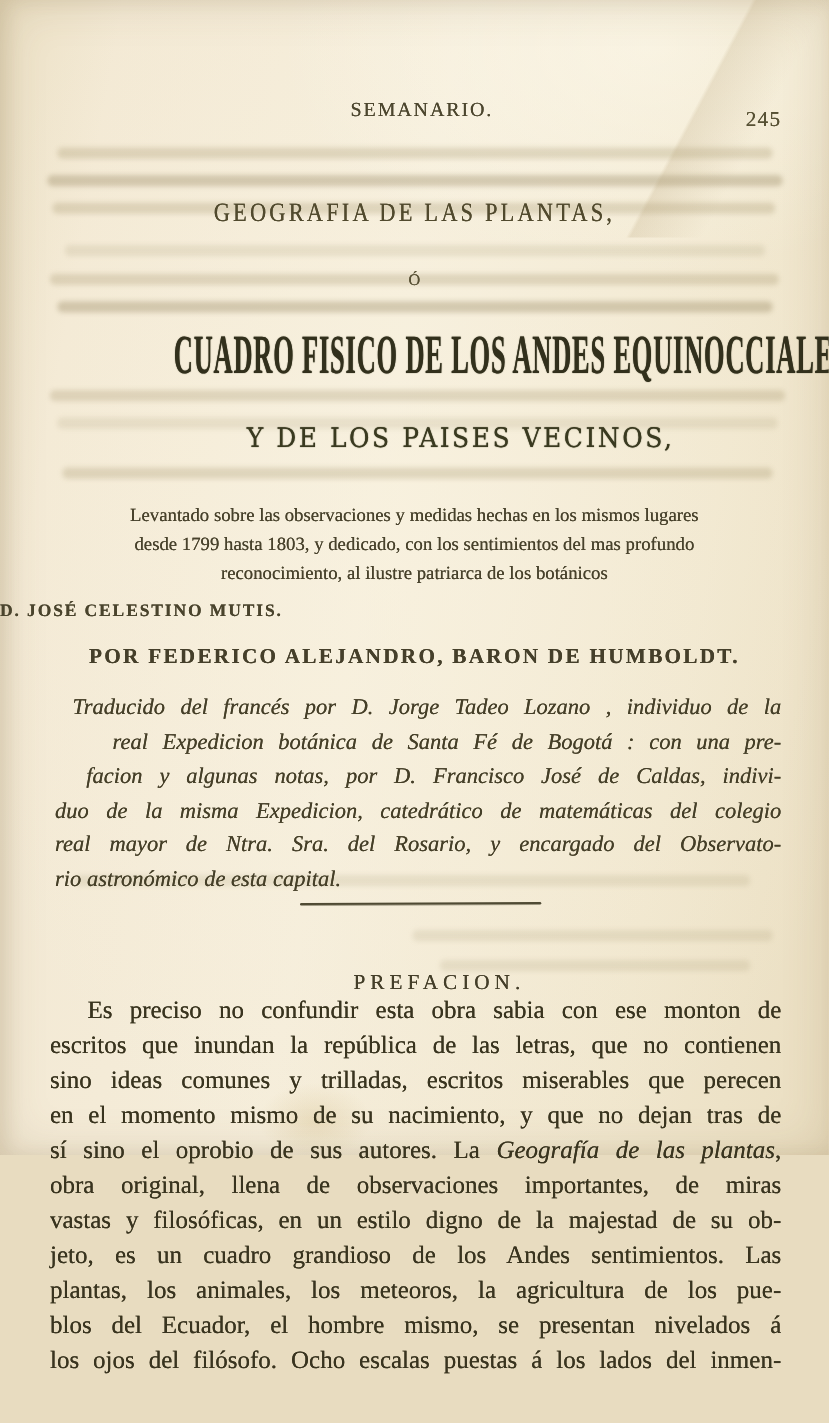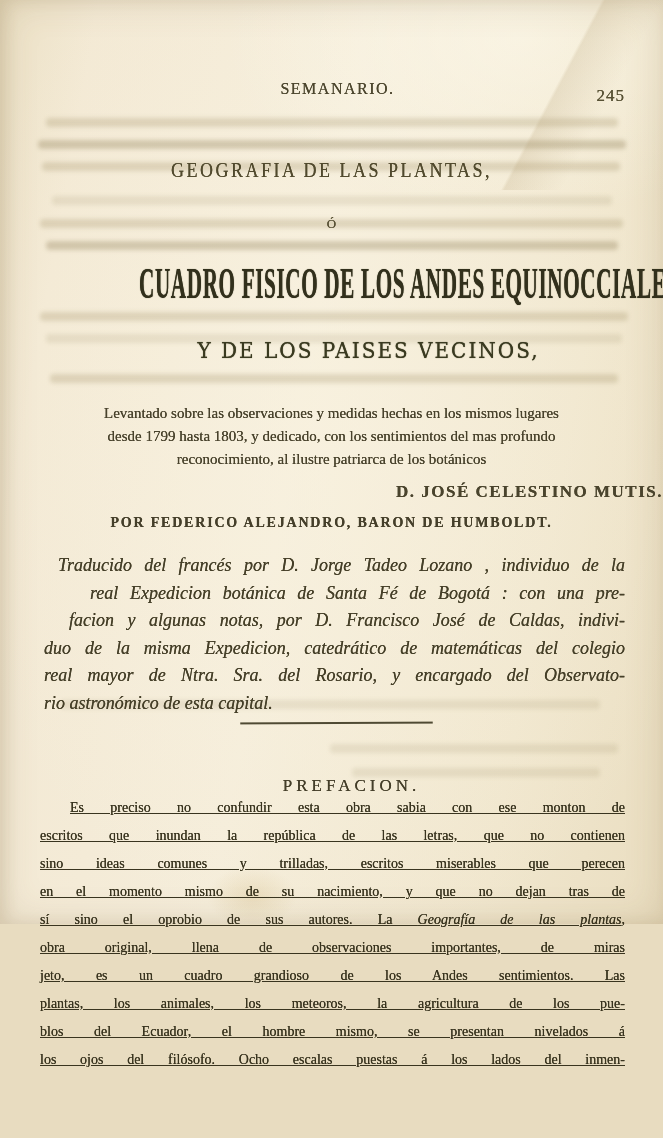--- a/index.html
+++ b/index.html
@@ -54,44 +54,44 @@
     padding-left:37px;
   }
   .subtitle span{
     display:inline-block;font-size:20px;letter-spacing:2px;transform:scaleY(1.08);
     text-shadow:0 0 0.8px #3a3a20;
   }
   .dedication{
     top:402px;text-align:center;font-weight:400;font-size:15px;line-height:23px;color:#48422c;
   }
   .dedicatee{
-    top:482px;text-align:right;font-size:17px;letter-spacing:1.5px;color:#4a442d;font-weight:700;
+    top:482px;text-align:left;font-size:14px;letter-spacing:1.5px;color:#4a442d;font-weight:700;
   }
   .byline{
-    top:515px;text-align:center;font-size:14px;letter-spacing:1.8px;color:#453f2a;font-weight:700;
+    top:515px;text-align:center;font-size:17px;letter-spacing:1.8px;color:#453f2a;font-weight:700;
   }
   .translator{
     top:552px;left:44px;width:581px;position:absolute;
     font-style:italic;font-size:18px;line-height:27.5px;color:#453f28;
   }
   .translator .tline{text-align:justify;text-align-last:justify;}
   .translator .tline:last-child{text-align-last:left;}
   .t-ind-0{padding-left:14px;}
   .t-ind-1{padding-left:46px;}
   .t-ind-2{padding-left:25px;}
   .rule{
     position:absolute;top:722px;left:240px;width:193px;height:2px;
     background:#4f4a33;border-radius:1px;filter:blur(0.4px);transform:rotate(-0.25deg);
   }
   .preface-heading{
     top:776px;text-align:center;font-size:17px;letter-spacing:4px;color:#443e29;margin-left:20px;
   }
   .body-text{
     top:794px;left:40px;width:585px;position:absolute;
-    font-size:14px;line-height:28px;color:#39341f;text-decoration:underline;
+    font-size:20px;line-height:28px;color:#39341f;
   }
   .body-text .bline{text-align:justify;text-align-last:justify;}
   .first-line{padding-left:30px;}
   .ghost{
     position:absolute;height:9px;border-radius:4px;
     background:rgba(128,108,62,0.20);filter:blur(2.3px);pointer-events:none;
   }
   .ghost.dk{background:rgba(120,100,55,0.27);}
   .ghost.lt{background:rgba(135,115,70,0.13);}
   i{font-style:italic;}
@@ -151,19 +151,20 @@
 
   <div class="abs preface-heading inkish">PREFACION.</div>
 
   <div class="body-text inkish">
     <div class="bline first-line">Es preciso no confundir esta obra sabia con ese monton de</div>
     <div class="bline">escritos que inundan la república de las letras, que no contienen</div>
     <div class="bline">sino ideas comunes y trilladas, escritos miserables que perecen</div>
     <div class="bline">en el momento mismo de su nacimiento, y que no dejan tras de</div>
     <div class="bline"><span>sí sino el oprobio de sus autores. La </span><i>Geografía de las plantas</i><span>,</span></div>
     <div class="bline">obra original, llena de observaciones importantes, de miras</div>
+    <div class="bline">vastas y filosóficas, en un estilo digno de la majestad de su ob-</div>
     <div class="bline">jeto, es un cuadro grandioso de los Andes sentimientos. Las</div>
     <div class="bline">plantas, los animales, los meteoros, la agricultura de los pue-</div>
     <div class="bline">blos del Ecuador, el hombre mismo, se presentan nivelados á</div>
     <div class="bline">los ojos del filósofo. Ocho escalas puestas á los lados del inmen-</div>
   </div>
 
 </div>
 
 </body></html>

